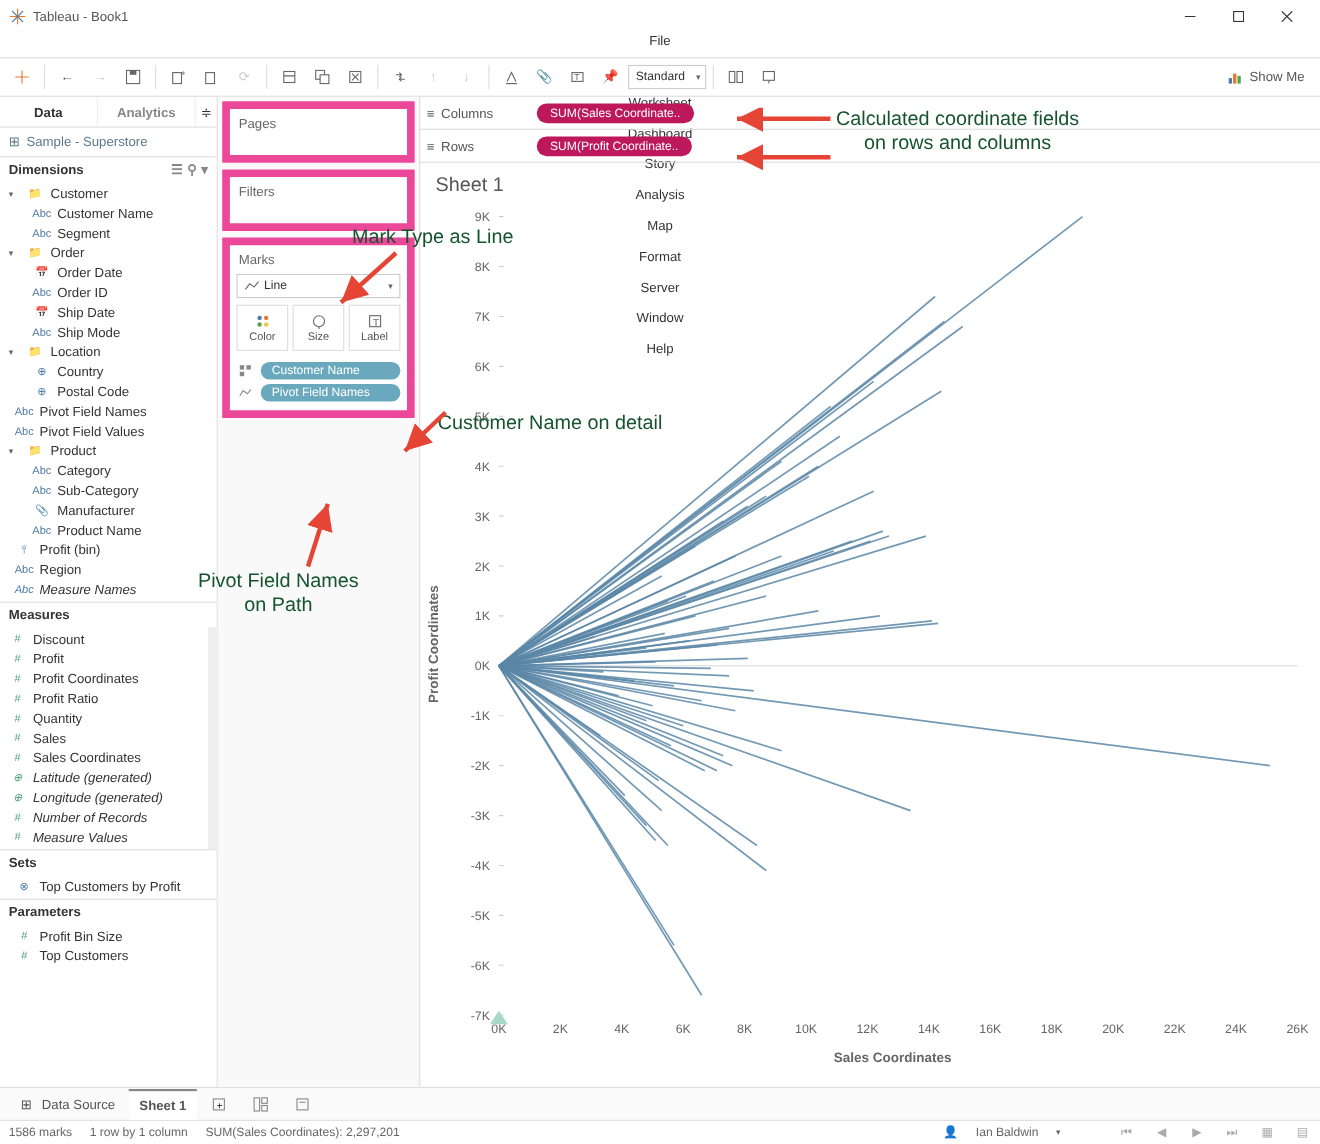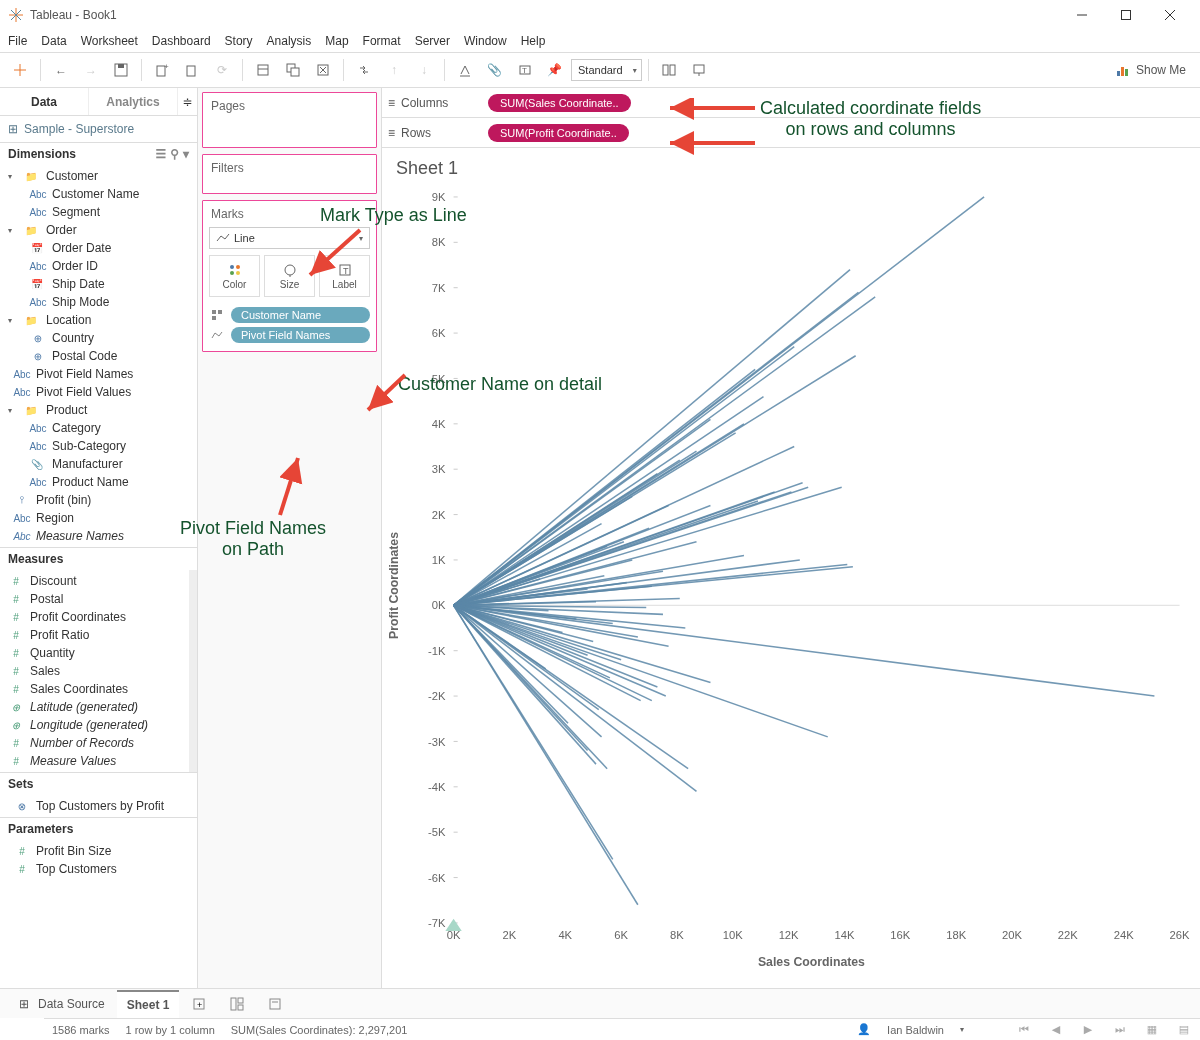--- a/index.html
+++ b/index.html
@@ -6,21 +6,21 @@
 body { background: #fff; width: 1200px; height: 1040px; overflow: hidden; font-size: 12px; color: #333; position: relative; }
 
 
 .titlebar { height: 30px; display: flex; align-items: center; padding: 0 8px; border-bottom: 0; background: #fff; }
 .titlebar .logo-icon { width: 16px; height: 16px; margin-right: 6px; }
 .titlebar .title { flex: 1; color: #555; font-size: 12px; }
 .titlebar .win-btn { width: 44px; height: 30px; display: flex; align-items: center; justify-content: center; cursor:pointer;}
 .titlebar .win-btn svg { width: 10px; height: 10px; }
 
 
-.menubar { height: 22px; display: flex; align-items: center; padding: 0 8px; gap: 14px; background: #fff; }
+.menubar { height: 22px; display: flex; align-items: center; padding: 0 8px; gap: 14px; background: #fff; flex-direction: column; }
 .menubar span { cursor: pointer; color: #333; font-size: 12px;}
 
 
 .toolbar { height: 36px; border-top: 1px solid #ddd; border-bottom: 1px solid #ddd; display: flex; align-items: center; padding: 0 6px; gap: 2px; background: #fff; }
 .toolbar .tbtn { width: 28px; height: 28px; display: flex; align-items: center; justify-content: center; cursor: pointer; color: #666; border-radius: 2px; }
 .toolbar .sep { width: 1px; height: 22px; background: #ddd; margin: 0 4px; }
 .toolbar .fit-select { border: 1px solid #ccc; height: 22px; padding: 0 18px 0 6px; font-size: 11px; background: #fff; display: flex; align-items: center; position: relative;}
 .toolbar .fit-select::after { content: "▾"; position: absolute; right:4px; font-size:8px; color:#666;}
 .toolbar .spacer { flex: 1; }
 .toolbar .showme { border: none; height: 28px; padding: 0 8px; display: flex; align-items: center; gap: 6px; font-size: 12px; cursor: pointer; color:#555;}
@@ -45,24 +45,24 @@
 .fld { display: flex; align-items: center; gap: 6px; padding: 2px 8px 2px 8px; cursor: pointer; font-size: 12px; }
 .fld.folder { padding-left: 8px; }
 .fld.lvl1 { padding-left: 30px; }
 .fld.lvl0 { padding-left: 14px;}
 .fld .ico { width: 16px; display: flex; justify-content: center; color: #4e79a7; font-size: 10px;}
 .fld .ico.num{color:#4e9f7b;}
 .fld.italic{font-style:italic;}
 .caret{width:10px; color:#666; font-size:8px;}
 
 
-.card { border: 1px solid #ec4899; background: #fff; border-radius: 1px; }
+.card { border: 7px solid #ec4899; background: #fff; border-radius: 1px; }
 .card .cardtitle { padding: 6px 8px; color: #666; font-size: 12px; }
 .card.pages{height:56px;}
-.card.filters{height:40px;}
+.card.filters{height:56px;}
 .card.marks .typeselect{ margin:0 6px 6px; border:1px solid #ccc; height:22px; display:flex; align-items:center; padding:0 6px; font-size:11px; position:relative; cursor:pointer;}
 .card.marks .typeselect::after{content:"▾"; position:absolute; right:6px; font-size:8px; color:#666;}
 .markbtns{display:flex; gap:4px; padding:0 6px 6px;}
 .markbtn{flex:1; border:1px solid #ddd; height:42px; display:flex; flex-direction:column; align-items:center; justify-content:center; gap:2px; font-size:10px; cursor:pointer; color:#555;}
 .markpills{padding:4px 6px 8px; display:flex; flex-direction:column; gap:4px;}
 .markpill{display:flex; align-items:center; gap:6px;}
 .markpill .picon{width:16px; height:16px; display:flex; align-items:center; justify-content:center; color:#888;}
 .pill{background:#6aa9bd; color:#fff; border-radius:10px; padding:2px 10px; font-size:11px; flex:1;}
 
 
@@ -75,21 +75,21 @@
 .sheettitle{padding:10px 14px 4px; font-size:18px; color:#555;}
 .chartsvg{flex:1; width:100%;}
 
 
 .bottom-tabs{height:30px; border-top:1px solid #ddd; display:flex; align-items:center; padding:0 6px; gap:2px; background:#fafafa;}
 .bottom-tabs .btab{padding:6px 10px; font-size:12px; cursor:pointer; color:#555; display:flex; align-items:center; gap:6px;}
 .bottom-tabs .btab.active{background:#fff; border-top:2px solid #888; font-weight:600;}
 .bottom-tabs .btab .ibx{width:16px;height:16px;display:flex;align-items:center;justify-content:center;}
 
 
-.statusbar{height:22px; border-top:1px solid #ddd; display:flex; align-items:center; padding:0 8px; font-size:11px; color:#666; gap:16px;margin-left:44px;}
+.statusbar{height:22px; border-top:1px solid #ddd; display:flex; align-items:center; padding:0 8px; font-size:11px; color:#666; gap:16px;}
 .statusbar .spacer{flex:1;}
 .statusbar .navbtn{width:16px;height:16px; display:flex;align-items:center;justify-content:center; cursor:pointer; color:#aaa;}
 
 
 .annot{position:absolute; color:#14532d; font-size:18px; font-weight:500; pointer-events:none;}
 .arrow{position:absolute; pointer-events:none;}
 </style>
 </head>
 <body>
 
@@ -354,21 +354,21 @@
         <span>Measures</span>
       </div>
     <div class="fieldlist" id="mealist" style="flex:0 0 auto; position:relative;">
         <div class="scrollfade"></div>
         <div class="fld">
           <span class="ico num" style="color:#4e9f7b">#</span>
           <span>Discount</span>
         </div>
         <div class="fld">
           <span class="ico num" style="color:#4e9f7b">#</span>
-          <span>Postal</span>
+          <span>Profit</span>
         </div>
         <div class="fld">
           <span class="ico num" style="color:#4e9f7b">#</span>
           <span>Profit Coordinates</span>
         </div>
         <div class="fld">
           <span class="ico num" style="color:#4e9f7b">#</span>
           <span>Profit Ratio</span>
         </div>
         <div class="fld">

